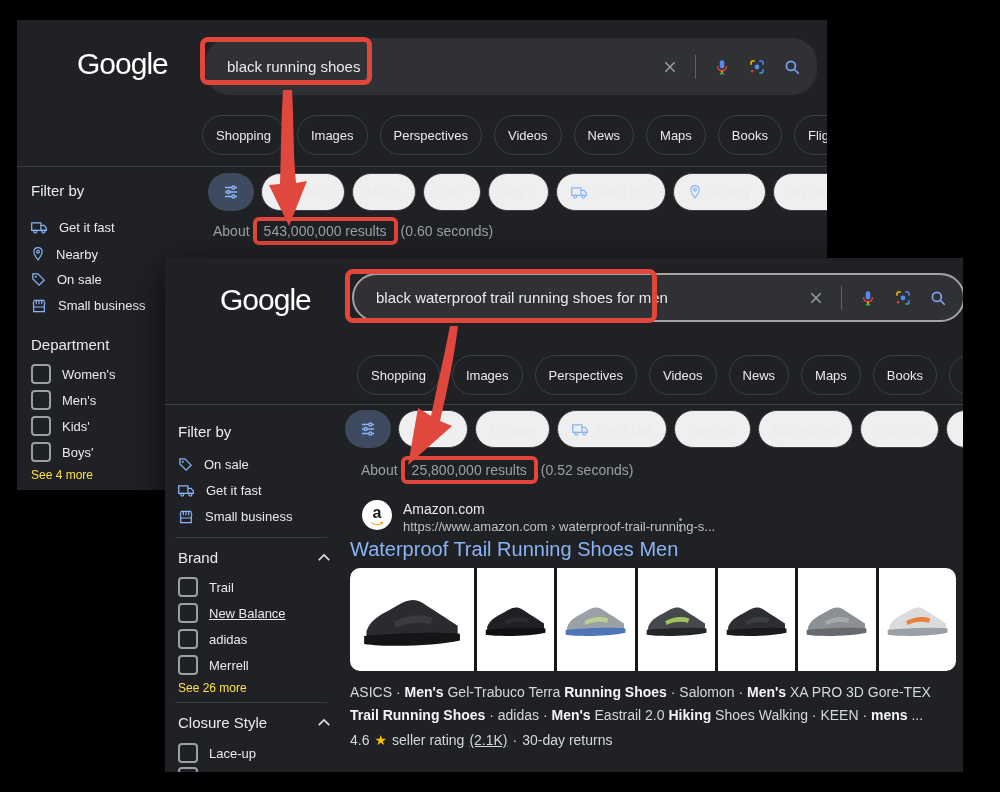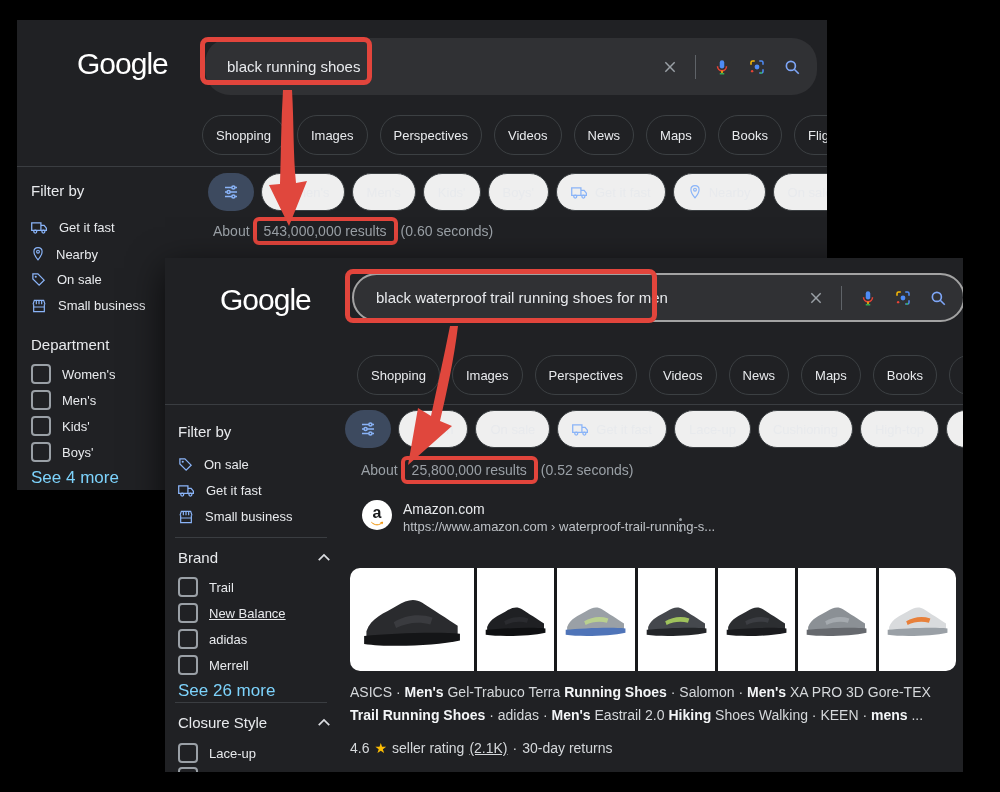--- a/index.html
+++ b/index.html
@@ -21,34 +21,34 @@
         align-items:center;gap:7px;font-size:13px;color:#e8eaed;white-space:nowrap;}
   .chip.filterbtn{width:46px;padding:0;justify-content:center;background:#3d4a5f;border:none;border-radius:19px;}
   .stats{font-size:14px;color:#9aa0a6;display:flex;align-items:center;white-space:nowrap;}
   .statbox{border:4px solid #e2453c;border-radius:6px;padding:2px 7px;margin:0 3px;color:#9aa0a6;}
   .redbox{position:absolute;border:5px solid #e2453c;border-radius:8px;z-index:6;}
   .divline{position:absolute;left:0;right:0;height:1px;background:#3a3d41;}
   .sideline{position:absolute;height:1px;background:#3a3d41;}
   .heading{font-size:15px;font-weight:500;color:#e8eaed;}
   .srow{position:absolute;display:flex;gap:11px;align-items:center;font-size:13px;color:#e8eaed;white-space:nowrap;}
   .cbx{width:16px;height:16px;border:2px solid #9aa0a6;border-radius:4px;display:inline-block;flex:none;}
-  .seemore{color:#7dd3fc;font-size:17px;}
+  .seemore{color:#fde047;font-size:12px;}
   .chev{display:inline-block;}
   .fav{width:30px;height:30px;border-radius:50%;background:#fff;display:flex;flex-direction:column;
        align-items:center;justify-content:center;line-height:1;}
   .fav .a{font-size:16px;font-weight:700;color:#17181a;margin-top:1px;}
   .site{font-size:14px;color:#e8eaed;}
   .url{font-size:13px;color:#bdc1c6;}
   .rtitle{font-size:20px;color:#8ab4f8;white-space:nowrap;}
   .strip{display:flex;gap:3px;background:#17181b;border-radius:10px;overflow:hidden;}
   .cell{background:#fff;display:flex;align-items:center;justify-content:center;height:100%;}
   .cell svg{width:92%;height:auto;}
   .desc{font-size:14px;line-height:23px;color:#d5d8db;}
   .desc .b{font-weight:700;color:#f3f5f7;}
-  .rating{font-size:14px;color:#d5d8db;display:flex;gap:5px;white-space:nowrap;margin-top:8px;}
+  .rating{font-size:14px;color:#d5d8db;display:flex;gap:5px;white-space:nowrap;}
   .star{color:#fbbc04;font-size:14px;}
   .u{text-decoration:underline;}
   .dots{display:inline-flex;flex-direction:column;gap:2.5px;}
   .dots i{width:3px;height:3px;border-radius:50%;background:#9aa0a6;}
   .arrow{position:absolute;left:0;top:0;z-index:5;pointer-events:none;}
 </style>
 </head>
 <body>
 
 <div class="canvas">
@@ -299,20 +299,21 @@
           <path d="M1,2 C7,7.5 13,7.5 19,2 M19,2 l-3.4,0.4 M19,2 l-1,3" stroke="#f29100" stroke-width="1.6" fill="none"></path>
         </svg>
     </div>
     <div class="abs site" style="left:238px;top:243px;">Amazon.com</div>
     <div class="abs url" style="left:238px;top:261px;">https://www.amazon.com › waterproof-trail-running-s...</div>
     <span class="abs dots" style="left:514px;top:260px;">
         <i></i>
         <i></i>
         <i></i>
       </span>
+    <a class="abs rtitle" style="left:185px;top:280px;">Waterproof Trail Running Shoes Men</a>
 
     <div class="abs strip" style="left:185px;top:310px;width:606px;height:103px;">
       <div class="cell" style="width:124px;flex:none;">
         <svg viewBox="0 0 100 56">
             <path d="M10,38 C14,26 26,22 36,16 C46,10 52,9 59,13 C67,18 82,28 90,33 L90,42 L10,44 Z" fill="#2a2b2e"></path>
             <path d="M34,30 C44,24 56,22 68,26 L66,32 C55,29 45,31 36,35 Z" fill="#3a3b3f"></path>
             <path d="M8,42 C30,40 70,38 92,40 L92,46 C70,51 28,52 8,49 Z" fill="#141517"></path>
           </svg>
       </div>
       <div class="cell" style="flex:1;">

